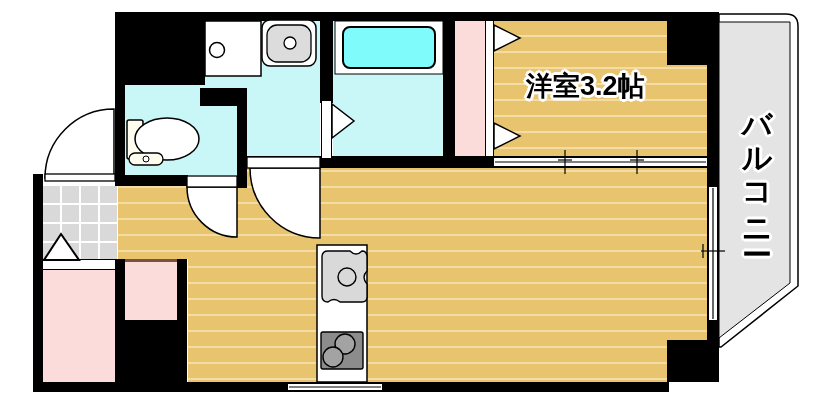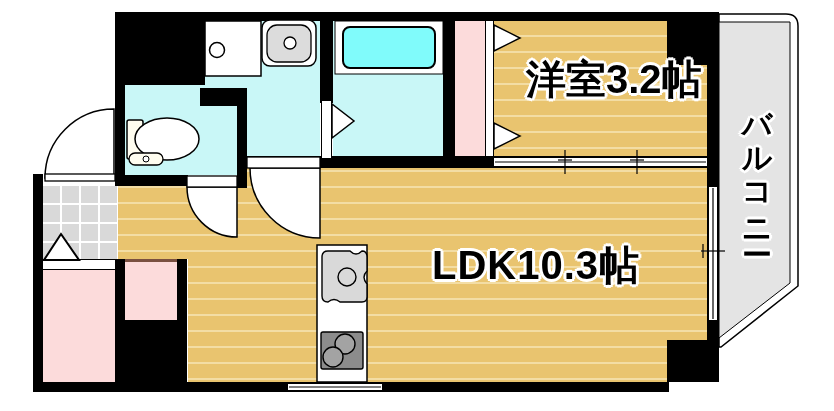--- a/index.html
+++ b/index.html
@@ -13,21 +13,21 @@
   .tile{background:#d9d9d9;
         background-image:repeating-linear-gradient(0deg,rgba(255,255,255,0) 0 17px,#fff 17px 19px),
                          repeating-linear-gradient(90deg,rgba(255,255,255,0) 0 17px,#fff 17px 19px);
         z-index:1;}
   .window{background:#fff;z-index:4;}
   svg.overlay{position:absolute;left:0;top:0;z-index:5;pointer-events:none;}
   .label{position:absolute;z-index:6;color:#000;font-weight:bold;white-space:nowrap;
          text-shadow:3px 0 0 #fff,-3px 0 0 #fff,0 3px 0 #fff,0 -3px 0 #fff,
                      2px 2px 0 #fff,-2px 2px 0 #fff,2px -2px 0 #fff,-2px -2px 0 #fff;}
   .label-ldk{left:432px;top:238px;font-size:40px;letter-spacing:1px;}
-  .label-yoshitsu{left:526px;top:52px;font-size:40px;}
+  .label-yoshitsu{left:526px;top:68px;font-size:27px;}
   .label-genkan{left:45px;top:201px;font-size:36px;letter-spacing:2px;}
   .label-balcony{left:736px;top:90px;font-size:30px;writing-mode:vertical-rl;letter-spacing:3px;font-weight:bold;}
 </style>
 </head>
 <body>
 
 <div id="plan">
 
   <div class="abs floor-wet" style="left:205px;top:21px;width:115px;height:70px;"></div>
   <div class="abs floor-wet" style="left:247px;top:88px;width:73px;height:68px;"></div>
@@ -133,17 +133,16 @@
     <g stroke="#000" stroke-width="1.2">
       <line x1="713" y1="188" x2="713" y2="319"></line>
       <line x1="701" y1="251" x2="725" y2="251"></line>
       <line x1="703" y1="244" x2="703" y2="258"></line>
     </g>
     <g stroke="#000" stroke-width="1">
       <line x1="289" y1="387" x2="381" y2="387"></line>
     </g>
   </svg>
 
-  <div class="label label-ldk">LDK10.3帖</div>
   <div class="label label-yoshitsu">洋室3.2帖</div>
   <div class="label label-balcony">バルコニー</div>
 
 </div>
 
 </body></html>

